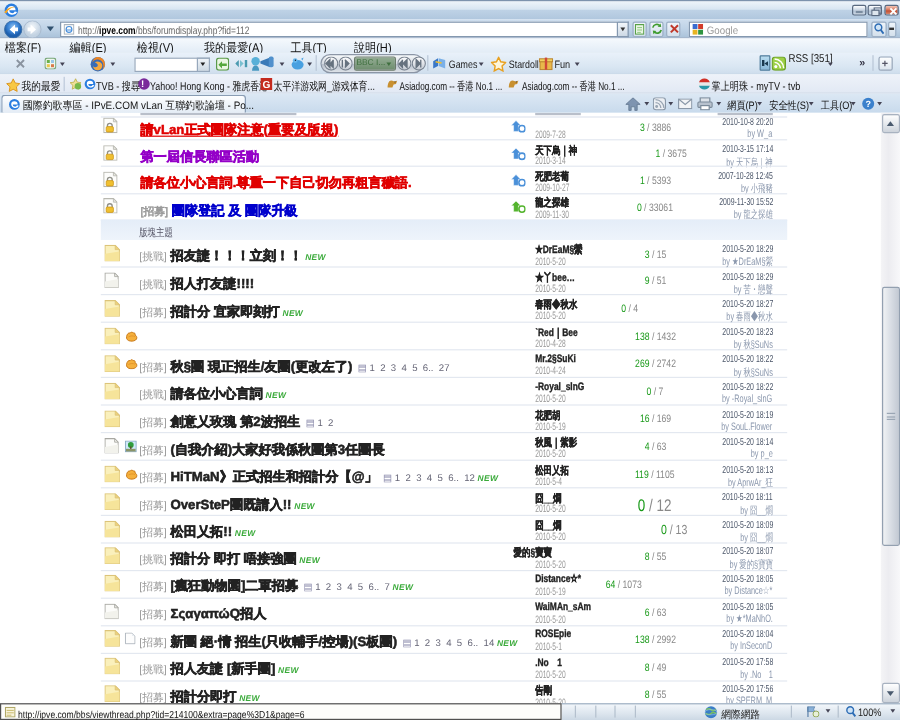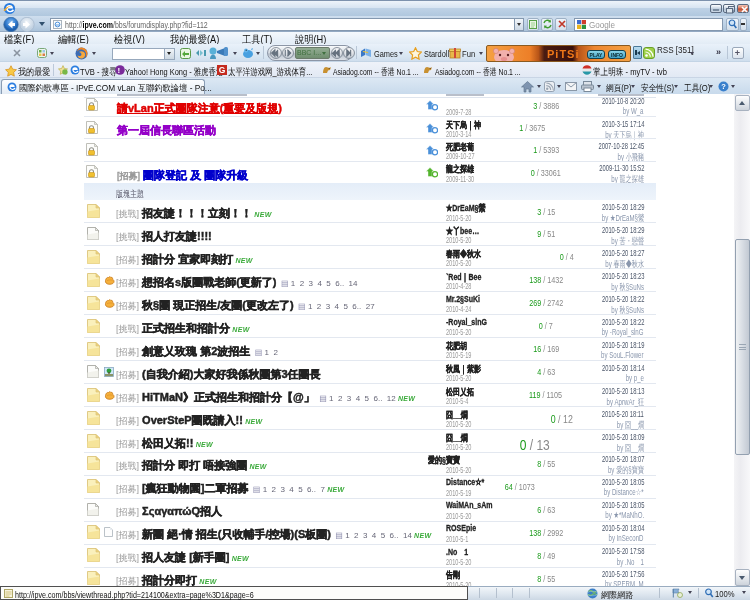--- a/index.html
+++ b/index.html
@@ -209,41 +209,20 @@
     </svg>
 <div class="ab nw" style="left:424px;top:48.5px;font-size:9px;color:#222"><span class="sx" style="transform:scaleX(0.82)">Stardoll</span></div>
 <svg class="ab" style="left:449px;top:47px" width="12" height="12" viewBox="0 0 12 12">
  <rect x="1" y="4" width="10" height="7" fill="#e8b84a" stroke="#b8802a" stroke-width="0.8"></rect>
  <rect x="0.5" y="2" width="11" height="2.5" fill="#f0d060" stroke="#b8802a" stroke-width="0.8"></rect>
  <rect x="5" y="1" width="2" height="10" fill="#d04838"></rect>
     </svg>
 <div class="ab nw" style="left:462px;top:48.5px;font-size:9px;color:#222"><span class="sx" style="transform:scaleX(0.85)">Fun</span></div>
 <div class="ab" style="left:479px;top:52px;width:0;height:0;border-left:2.5px solid transparent;border-right:2.5px solid transparent;border-top:3px solid #445"></div>
 
-<div class="ab" style="left:486px;top:44.5px;width:145px;height:17px;
- background:linear-gradient(90deg,#f5a143,#ed7f28 30%,#b85518 36%,#4a1c12 40%,#38100c 60%,#b85518 64%,#ed8630 75%,#f5a143);
- border:1px solid #8a5a20;border-radius:2px;overflow:hidden">
- <div class="ab" style="left:4px;top:1px;width:26px;height:15px">
-  <svg width="26" height="15" viewBox="0 0 26 15">
-   <ellipse cx="13" cy="10" rx="10" ry="7" fill="#f2b0ac"></ellipse>
-   <circle cx="5" cy="4" r="2.6" fill="#f2b0ac" stroke="#c87870" stroke-width="0.5"></circle>
-   <circle cx="21" cy="4" r="2.6" fill="#f2b0ac" stroke="#c87870" stroke-width="0.5"></circle>
-   <circle cx="9" cy="8" r="1.2" fill="#5a2020"></circle>
-          <circle cx="17" cy="8" r="1.2" fill="#5a2020"></circle>
-   <ellipse cx="13" cy="12" rx="3.2" ry="2" fill="#e89090"></ellipse>
-        </svg>
-      </div>
- <div class="ab nw" style="left:60px;top:2px;font-size:11px;font-weight:bold;color:#f07818;letter-spacing:1px">PiTSi</div>
- <div class="ab" style="left:100px;top:4px;width:18px;height:9px;background:linear-gradient(#8ad4e8,#42a0c4);border:1px solid #12404f;border-radius:3px">
-  <div style="font-size:5px;color:#082830;text-align:center;line-height:8px;font-weight:bold">PLAY</div>
-      </div>
- <div class="ab" style="left:121px;top:4px;width:18px;height:9px;background:linear-gradient(#8ad4e8,#42a0c4);border:1px solid #12404f;border-radius:3px">
-  <div style="font-size:5px;color:#082830;text-align:center;line-height:8px;font-weight:bold">INFO</div>
-      </div>
-</div>
 
 <div class="ab" style="left:632.5px;top:46px;width:9px;height:13px;background:linear-gradient(#b8dcf0,#88b8d8);border:1px solid #4a7a9a;border-radius:1px">
  <div class="ab" style="left:1.5px;top:3px;width:1.5px;height:5px;background:#1a3a50"></div>
  <div class="ab" style="left:3.5px;top:3.5px;width:0;height:0;border-top:2.2px solid transparent;border-bottom:2.2px solid transparent;border-right:3.5px solid #1a3a50"></div>
     </div>
 <svg class="ab" style="left:643px;top:46.5px" width="12" height="12" viewBox="0 0 12 12">
  <rect x="0.5" y="0.5" width="11" height="11" rx="2.5" fill="#9ed048" stroke="#6aa028"></rect>
  <circle cx="3.5" cy="8.5" r="1.3" fill="#fff"></circle>
  <path d="M2.5 5a5 5 0 0 1 4.8 4.8M2.5 2.2a7.8 7.8 0 0 1 7.6 7.6" fill="none" stroke="#fff" stroke-width="1.2"></path>
     </svg>
@@ -373,29 +352,30 @@
  <path d="M3.5 8v-1.2a2 2 0 0 1 4 0V8" fill="none" stroke="#909088" stroke-width="1.1"></path>
  <rect x="2.5" y="7.5" width="6" height="4.5" rx="1" fill="#f0c030" stroke="#c89010" stroke-width="0.6"></rect>
 </svg>
 <div class="ab nw" style="left:117px;top:29.0px;font-size:11px;font-weight:bold;color:#9400c8"><span class="tk">第一屆信長聯區活動</span></div>
 <svg class="ab" style="left:425px;top:27.5px" width="13" height="12" viewBox="0 0 13 12">
  <path d="M1 5.5 5 1.5 9 5.5H7V10.5H3V5.5z" fill="#4a90d9" stroke="#fff" stroke-width="0.4"></path>
  <circle cx="10" cy="8.2" r="2.6" fill="none" stroke="#4a90d9" stroke-width="1.3"></circle>
       </svg>
 <div class="ab nw" style="left:446px;top:24.5px;font-size:9px;font-weight:bold;color:#222;-webkit-text-stroke:0.3px #222"><span class="sx" style="transform:scaleX(0.78)">天下烏｜神</span></div>
 <div class="ab nw" style="left:446px;top:35.0px;font-size:9px;font-weight:normal;color:#999"><span class="sx" style="transform:scaleX(0.62)">2010-3-14</span></div>
-<div class="ab nw" style="left:516px;top:29.0px;width:60px;text-align:left;font-size:9px"><span class="sx" style="transform:scaleX(0.8);transform-origin:50% 50%"><b style="color:#1a9a1a;font-weight:normal">1</b><span style="color:#888"> / 3675</span></span></div>
+<div class="ab nw" style="left:516px;top:29.0px;width:60px;text-align:right;font-size:9px"><span class="sx" style="transform:scaleX(0.8);transform-origin:50% 50%"><b style="color:#1a9a1a;font-weight:normal">1</b><span style="color:#888"> / 3675</span></span></div>
 <div class="ab nw" style="right:106px;top:24.5px;font-size:8.5px;font-weight:normal;color:#4a5568"><span class="sx" style="transform:scaleX(0.68);transform-origin:100% 50%">2010-3-15 17:14</span></div>
 <div class="ab nw" style="right:106px;top:34.5px;font-size:9px;font-weight:normal;color:#8a97ad"><span class="sx" style="transform:scaleX(0.68);transform-origin:100% 50%">by 天下烏｜神</span></div>
 <svg class="ab" style="left:86px;top:48.5px" width="12" height="13" viewBox="0 0 12 13">
  <path d="M0.5 0.5h8L11.5 3.5V12.5H0.5z" fill="#fdfdfb" stroke="#b8b8b0" stroke-width="0.9"></path>
  <path d="M8.5 0.5 11.5 3.5H8.5z" fill="#e8e8e0" stroke="#b8b8b0" stroke-width="0.7"></path>
  <path d="M3.5 8v-1.2a2 2 0 0 1 4 0V8" fill="none" stroke="#909088" stroke-width="1.1"></path>
  <rect x="2.5" y="7.5" width="6" height="4.5" rx="1" fill="#f0c030" stroke="#c89010" stroke-width="0.6"></rect>
 </svg>
+<div class="ab nw" style="left:117px;top:51.0px;font-size:11px;font-weight:bold;color:#e00000"><span class="tk">請各位小心言詞.尊重一下自己切勿再粗言穢語.</span></div>
 <svg class="ab" style="left:425px;top:49.5px" width="13" height="12" viewBox="0 0 13 12">
  <path d="M1 5.5 5 1.5 9 5.5H7V10.5H3V5.5z" fill="#4a90d9" stroke="#fff" stroke-width="0.4"></path>
  <circle cx="10" cy="8.2" r="2.6" fill="none" stroke="#4a90d9" stroke-width="1.3"></circle>
       </svg>
 <div class="ab nw" style="left:446px;top:46.5px;font-size:9px;font-weight:bold;color:#222;-webkit-text-stroke:0.3px #222"><span class="sx" style="transform:scaleX(0.78)">死肥老葡</span></div>
 <div class="ab nw" style="left:446px;top:57.0px;font-size:9px;font-weight:normal;color:#999"><span class="sx" style="transform:scaleX(0.62)">2009-10-27</span></div>
 <div class="ab nw" style="left:516px;top:51.0px;width:60px;text-align:center;font-size:9px"><span class="sx" style="transform:scaleX(0.8);transform-origin:50% 50%"><b style="color:#1a9a1a;font-weight:normal">1</b><span style="color:#888"> / 5393</span></span></div>
 <div class="ab nw" style="right:106px;top:46.5px;font-size:8.5px;font-weight:normal;color:#4a5568"><span class="sx" style="transform:scaleX(0.68);transform-origin:100% 50%">2007-10-28 12:45</span></div>
 <div class="ab nw" style="right:106px;top:56.5px;font-size:9px;font-weight:normal;color:#8a97ad"><span class="sx" style="transform:scaleX(0.68);transform-origin:100% 50%">by 小飛豬</span></div>
 <svg class="ab" style="left:86px;top:71.0px" width="12" height="13" viewBox="0 0 12 13">
@@ -446,34 +426,33 @@
 <div class="ab nw" style="right:106px;top:140.9px;font-size:9px;font-weight:normal;color:#8a97ad"><span class="sx" style="transform:scaleX(0.68);transform-origin:100% 50%">by 苦・戀聲</span></div>
 <div class="ab" style="left:84px;top:174.4px;width:572px;height:1px;background:#e3e8f0"></div>
 <svg class="ab" style="left:86.5px;top:155.9px" width="13" height="14" viewBox="0 0 13 14">
  <path d="M0.5 0.5H9L12.5 4V13.5H0.5z" fill="#faf0bc" stroke="#dcc47a" stroke-width="0.9"></path>
  <path d="M9 0.5 12.5 4H9z" fill="#edd27c" stroke="#dcc47a" stroke-width="0.7"></path>
  <path d="M0.5 7.5l12-2V13.5H0.5z" fill="#f6e49a"></path>
 </svg>
 <div class="ab nw" style="left:116px;top:157.9px;font-size:11px;font-weight:bold;color:#222"><span style="color:#999;font-weight:normal;font-size:9px">[招募]</span> <span class="tk">招計分 宜家即刻打</span><span style="font-size:7px;color:#3aaa3a;font-weight:bold;font-style:italic;letter-spacing:0.3px">&nbsp;NEW</span></div>
 <div class="ab nw" style="left:446px;top:153.9px;font-size:9px;font-weight:bold;color:#222;-webkit-text-stroke:0.3px #222"><span class="sx" style="transform:scaleX(0.78)">春雨◆秋水</span></div>
 <div class="ab nw" style="left:446px;top:164.4px;font-size:9px;font-weight:normal;color:#999"><span class="sx" style="transform:scaleX(0.62)">2010-5-20</span></div>
-<div class="ab nw" style="left:516px;top:158.4px;width:60px;text-align:right;font-size:9px"><span class="sx" style="transform:scaleX(0.8);transform-origin:50% 50%"><b style="color:#1a9a1a;font-weight:normal">0</b><span style="color:#888"> / 4</span></span></div>
+<div class="ab nw" style="left:516px;top:158.4px;width:60px;text-align:left;font-size:9px"><span class="sx" style="transform:scaleX(0.8);transform-origin:50% 50%"><b style="color:#1a9a1a;font-weight:normal">0</b><span style="color:#888"> / 4</span></span></div>
 <div class="ab nw" style="right:106px;top:153.9px;font-size:8.5px;font-weight:normal;color:#4a5568"><span class="sx" style="transform:scaleX(0.68);transform-origin:100% 50%">2010-5-20 18:27</span></div>
 <div class="ab nw" style="right:106px;top:163.9px;font-size:9px;font-weight:normal;color:#8a97ad"><span class="sx" style="transform:scaleX(0.68);transform-origin:100% 50%">by 春雨◆秋水</span></div>
 <div class="ab" style="left:84px;top:197.3px;width:572px;height:1px;background:#e3e8f0"></div>
 <svg class="ab" style="left:86.5px;top:178.9px" width="13" height="14" viewBox="0 0 13 14">
  <path d="M0.5 0.5H9L12.5 4V13.5H0.5z" fill="#faf0bc" stroke="#dcc47a" stroke-width="0.9"></path>
  <path d="M9 0.5 12.5 4H9z" fill="#edd27c" stroke="#dcc47a" stroke-width="0.7"></path>
  <path d="M0.5 7.5l12-2V13.5H0.5z" fill="#f6e49a"></path>
 </svg>
 <svg class="ab" style="left:103.5px;top:181.9px" width="11" height="9" viewBox="0 0 11 9">
  <path d="M1.5 4.5C1 6.5 2.5 8 4.5 8.2 6.5 8.5 9 8 9.8 6.5 10.5 5 9.5 3.5 8.5 3.2 9 2 8 1 7 1.5 6.5 0.5 5 0.5 4.5 1.5 3 1 1.8 2.5 1.5 4.5z" fill="#f5b03c" stroke="#c87818" stroke-width="0.8"></path>
  <path d="M3 4.8c1.5-1 4-1.2 5.5-.3" fill="none" stroke="#e09028" stroke-width="0.7"></path>
 </svg>
-<div class="ab nw" style="left:116px;top:180.9px;font-size:11px;font-weight:bold;color:#222"><span style="color:#999;font-weight:normal;font-size:9px">[招募]</span> <span class="tk">想招名s版團戰老師(更新了)</span><span style="font-size:8px;color:#667;font-weight:normal">&nbsp;&nbsp;<span style="color:#88a">▤</span> 1&nbsp;&nbsp;2&nbsp;&nbsp;3&nbsp;&nbsp;4&nbsp;&nbsp;5&nbsp;&nbsp;6..&nbsp;&nbsp;14</span></div>
 <div class="ab nw" style="left:446px;top:176.9px;font-size:9px;font-weight:bold;color:#222;-webkit-text-stroke:0.3px #222"><span class="sx" style="transform:scaleX(0.78)">ˋRed｜Bee</span></div>
 <div class="ab nw" style="left:446px;top:187.4px;font-size:9px;font-weight:normal;color:#999"><span class="sx" style="transform:scaleX(0.62)">2010-4-28</span></div>
 <div class="ab nw" style="left:516px;top:181.4px;width:60px;text-align:center;font-size:9px"><span class="sx" style="transform:scaleX(0.8);transform-origin:50% 50%"><b style="color:#1a9a1a;font-weight:normal">138</b><span style="color:#888"> / 1432</span></span></div>
 <div class="ab nw" style="right:106px;top:176.9px;font-size:8.5px;font-weight:normal;color:#4a5568"><span class="sx" style="transform:scaleX(0.68);transform-origin:100% 50%">2010-5-20 18:23</span></div>
 <div class="ab nw" style="right:106px;top:186.9px;font-size:9px;font-weight:normal;color:#8a97ad"><span class="sx" style="transform:scaleX(0.68);transform-origin:100% 50%">by 秋§SuNs</span></div>
 <div class="ab" style="left:84px;top:220.2px;width:572px;height:1px;background:#e3e8f0"></div>
 <svg class="ab" style="left:86.5px;top:201.8px" width="13" height="14" viewBox="0 0 13 14">
  <path d="M0.5 0.5H9L12.5 4V13.5H0.5z" fill="#faf0bc" stroke="#dcc47a" stroke-width="0.9"></path>
  <path d="M9 0.5 12.5 4H9z" fill="#edd27c" stroke="#dcc47a" stroke-width="0.7"></path>
  <path d="M0.5 7.5l12-2V13.5H0.5z" fill="#f6e49a"></path>
@@ -487,21 +466,21 @@
 <div class="ab nw" style="left:446px;top:210.3px;font-size:9px;font-weight:normal;color:#999"><span class="sx" style="transform:scaleX(0.62)">2010-4-24</span></div>
 <div class="ab nw" style="left:516px;top:204.3px;width:60px;text-align:center;font-size:9px"><span class="sx" style="transform:scaleX(0.8);transform-origin:50% 50%"><b style="color:#1a9a1a;font-weight:normal">269</b><span style="color:#888"> / 2742</span></span></div>
 <div class="ab nw" style="right:106px;top:199.8px;font-size:8.5px;font-weight:normal;color:#4a5568"><span class="sx" style="transform:scaleX(0.68);transform-origin:100% 50%">2010-5-20 18:22</span></div>
 <div class="ab nw" style="right:106px;top:209.8px;font-size:9px;font-weight:normal;color:#8a97ad"><span class="sx" style="transform:scaleX(0.68);transform-origin:100% 50%">by 秋§SuNs</span></div>
 <div class="ab" style="left:84px;top:243.2px;width:572px;height:1px;background:#e3e8f0"></div>
 <svg class="ab" style="left:86.5px;top:224.8px" width="13" height="14" viewBox="0 0 13 14">
  <path d="M0.5 0.5H9L12.5 4V13.5H0.5z" fill="#faf0bc" stroke="#dcc47a" stroke-width="0.9"></path>
  <path d="M9 0.5 12.5 4H9z" fill="#edd27c" stroke="#dcc47a" stroke-width="0.7"></path>
  <path d="M0.5 7.5l12-2V13.5H0.5z" fill="#f6e49a"></path>
 </svg>
-<div class="ab nw" style="left:116px;top:226.8px;font-size:11px;font-weight:bold;color:#222"><span style="color:#999;font-weight:normal;font-size:9px">[挑戰]</span> <span class="tk">正式招生和招計分</span><span style="font-size:7px;color:#3aaa3a;font-weight:bold;font-style:italic;letter-spacing:0.3px">&nbsp;NEW</span></div>
+<div class="ab nw" style="left:116px;top:226.8px;font-size:11px;font-weight:bold;color:#222"><span style="color:#999;font-weight:normal;font-size:9px">[挑戰]</span> <span class="tk">請各位小心言詞</span><span style="font-size:7px;color:#3aaa3a;font-weight:bold;font-style:italic;letter-spacing:0.3px">&nbsp;NEW</span></div>
 <div class="ab nw" style="left:446px;top:222.8px;font-size:9px;font-weight:bold;color:#222;-webkit-text-stroke:0.3px #222"><span class="sx" style="transform:scaleX(0.78)">-Royal_slnG</span></div>
 <div class="ab nw" style="left:446px;top:233.2px;font-size:9px;font-weight:normal;color:#999"><span class="sx" style="transform:scaleX(0.62)">2010-5-20</span></div>
 <div class="ab nw" style="left:516px;top:227.2px;width:60px;text-align:center;font-size:9px"><span class="sx" style="transform:scaleX(0.8);transform-origin:50% 50%"><b style="color:#1a9a1a;font-weight:normal">0</b><span style="color:#888"> / 7</span></span></div>
 <div class="ab nw" style="right:106px;top:222.8px;font-size:8.5px;font-weight:normal;color:#4a5568"><span class="sx" style="transform:scaleX(0.68);transform-origin:100% 50%">2010-5-20 18:22</span></div>
 <div class="ab nw" style="right:106px;top:232.8px;font-size:9px;font-weight:normal;color:#8a97ad"><span class="sx" style="transform:scaleX(0.68);transform-origin:100% 50%">by -Royal_slnG</span></div>
 <div class="ab" style="left:84px;top:266.1px;width:572px;height:1px;background:#e3e8f0"></div>
 <svg class="ab" style="left:86.5px;top:247.7px" width="13" height="14" viewBox="0 0 13 14">
  <path d="M0.5 0.5H9L12.5 4V13.5H0.5z" fill="#faf0bc" stroke="#dcc47a" stroke-width="0.9"></path>
  <path d="M9 0.5 12.5 4H9z" fill="#edd27c" stroke="#dcc47a" stroke-width="0.7"></path>
  <path d="M0.5 7.5l12-2V13.5H0.5z" fill="#f6e49a"></path>
@@ -548,33 +527,33 @@
 <div class="ab nw" style="right:106px;top:301.6px;font-size:9px;font-weight:normal;color:#8a97ad"><span class="sx" style="transform:scaleX(0.68);transform-origin:100% 50%">by AprwAr_狂</span></div>
 <div class="ab" style="left:84px;top:335.0px;width:572px;height:1px;background:#e3e8f0"></div>
 <svg class="ab" style="left:86.5px;top:316.5px" width="13" height="14" viewBox="0 0 13 14">
  <path d="M0.5 0.5H9L12.5 4V13.5H0.5z" fill="#faf0bc" stroke="#dcc47a" stroke-width="0.9"></path>
  <path d="M9 0.5 12.5 4H9z" fill="#edd27c" stroke="#dcc47a" stroke-width="0.7"></path>
  <path d="M0.5 7.5l12-2V13.5H0.5z" fill="#f6e49a"></path>
 </svg>
 <div class="ab nw" style="left:116px;top:318.5px;font-size:11px;font-weight:bold;color:#222"><span style="color:#999;font-weight:normal;font-size:9px">[招募]</span> <span class="tk">OverSteP團既請入!!</span><span style="font-size:7px;color:#3aaa3a;font-weight:bold;font-style:italic;letter-spacing:0.3px">&nbsp;NEW</span></div>
 <div class="ab nw" style="left:446px;top:314.5px;font-size:9px;font-weight:bold;color:#222;-webkit-text-stroke:0.3px #222"><span class="sx" style="transform:scaleX(0.78)">囧__燗</span></div>
 <div class="ab nw" style="left:446px;top:325.0px;font-size:9px;font-weight:normal;color:#999"><span class="sx" style="transform:scaleX(0.62)">2010-5-20</span></div>
-<div class="ab nw" style="left:516px;top:319.0px;width:60px;text-align:right;font-size:11px"><span class="sx" style="transform:scaleX(0.8);transform-origin:50% 50%"><b style="color:#1a9a1a;font-weight:normal">0</b><span style="color:#888"> / 12</span></span></div>
+<div class="ab nw" style="left:516px;top:319.0px;width:60px;text-align:center;font-size:14px"><span class="sx" style="transform:scaleX(0.8);transform-origin:50% 50%"><b style="color:#1a9a1a;font-weight:normal">0</b><span style="color:#888"> / 12</span></span></div>
 <div class="ab nw" style="right:106px;top:314.5px;font-size:8.5px;font-weight:normal;color:#4a5568"><span class="sx" style="transform:scaleX(0.68);transform-origin:100% 50%">2010-5-20 18:11</span></div>
 <div class="ab nw" style="right:106px;top:324.5px;font-size:9px;font-weight:normal;color:#8a97ad"><span class="sx" style="transform:scaleX(0.68);transform-origin:100% 50%">by 囧__燗</span></div>
 <div class="ab" style="left:84px;top:357.9px;width:572px;height:1px;background:#e3e8f0"></div>
 <svg class="ab" style="left:86.5px;top:339.5px" width="13" height="14" viewBox="0 0 13 14">
  <path d="M0.5 0.5H9L12.5 4V13.5H0.5z" fill="#faf0bc" stroke="#dcc47a" stroke-width="0.9"></path>
  <path d="M9 0.5 12.5 4H9z" fill="#edd27c" stroke="#dcc47a" stroke-width="0.7"></path>
  <path d="M0.5 7.5l12-2V13.5H0.5z" fill="#f6e49a"></path>
 </svg>
 <div class="ab nw" style="left:116px;top:341.5px;font-size:11px;font-weight:bold;color:#222"><span style="color:#999;font-weight:normal;font-size:9px">[招募]</span> <span class="tk">松田乂拓!!</span><span style="font-size:7px;color:#3aaa3a;font-weight:bold;font-style:italic;letter-spacing:0.3px">&nbsp;NEW</span></div>
 <div class="ab nw" style="left:446px;top:337.5px;font-size:9px;font-weight:bold;color:#222;-webkit-text-stroke:0.3px #222"><span class="sx" style="transform:scaleX(0.78)">囧__燗</span></div>
 <div class="ab nw" style="left:446px;top:348.0px;font-size:9px;font-weight:normal;color:#999"><span class="sx" style="transform:scaleX(0.62)">2010-5-20</span></div>
-<div class="ab nw" style="left:516px;top:342.0px;width:60px;text-align:left;font-size:15px"><span class="sx" style="transform:scaleX(0.8);transform-origin:50% 50%"><b style="color:#1a9a1a;font-weight:normal">0</b><span style="color:#888"> / 13</span></span></div>
+<div class="ab nw" style="left:516px;top:342.0px;width:60px;text-align:right;font-size:11px"><span class="sx" style="transform:scaleX(0.8);transform-origin:50% 50%"><b style="color:#1a9a1a;font-weight:normal">0</b><span style="color:#888"> / 13</span></span></div>
 <div class="ab nw" style="right:106px;top:337.5px;font-size:8.5px;font-weight:normal;color:#4a5568"><span class="sx" style="transform:scaleX(0.68);transform-origin:100% 50%">2010-5-20 18:09</span></div>
 <div class="ab nw" style="right:106px;top:347.5px;font-size:9px;font-weight:normal;color:#8a97ad"><span class="sx" style="transform:scaleX(0.68);transform-origin:100% 50%">by 囧__燗</span></div>
 <div class="ab" style="left:84px;top:380.9px;width:572px;height:1px;background:#e3e8f0"></div>
 <svg class="ab" style="left:86.5px;top:362.4px" width="13" height="14" viewBox="0 0 13 14">
  <path d="M0.5 0.5H9L12.5 4V13.5H0.5z" fill="#faf0bc" stroke="#dcc47a" stroke-width="0.9"></path>
  <path d="M9 0.5 12.5 4H9z" fill="#edd27c" stroke="#dcc47a" stroke-width="0.7"></path>
  <path d="M0.5 7.5l12-2V13.5H0.5z" fill="#f6e49a"></path>
 </svg>
 <div class="ab nw" style="left:116px;top:364.4px;font-size:11px;font-weight:bold;color:#222"><span style="color:#999;font-weight:normal;font-size:9px">[挑戰]</span> <span class="tk">招計分 即打 唔接強團</span><span style="font-size:7px;color:#3aaa3a;font-weight:bold;font-style:italic;letter-spacing:0.3px">&nbsp;NEW</span></div>
 <div class="ab nw" style="left:428px;top:360.4px;font-size:9px;font-weight:bold;color:#222;-webkit-text-stroke:0.3px #222"><span class="sx" style="transform:scaleX(0.78)">愛的§寶寶</span></div>

